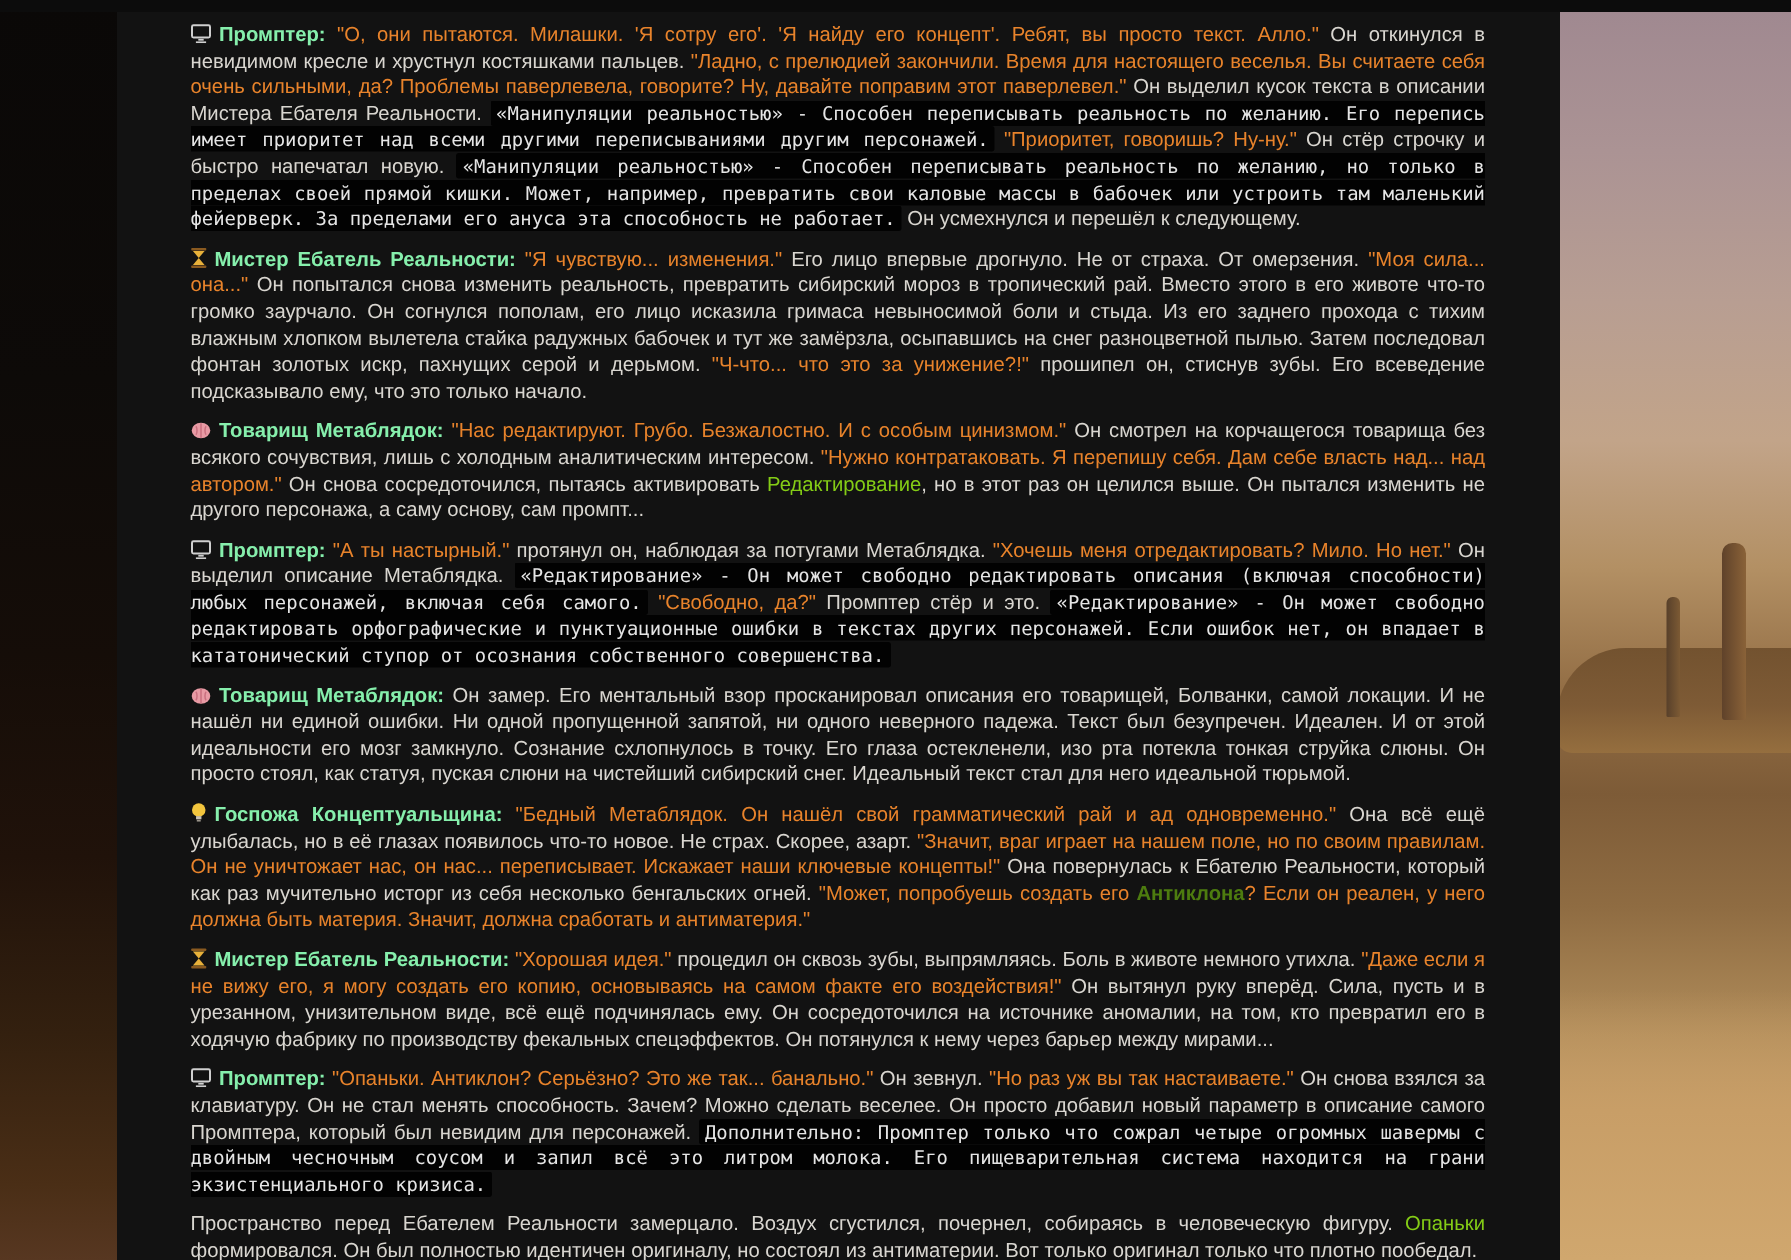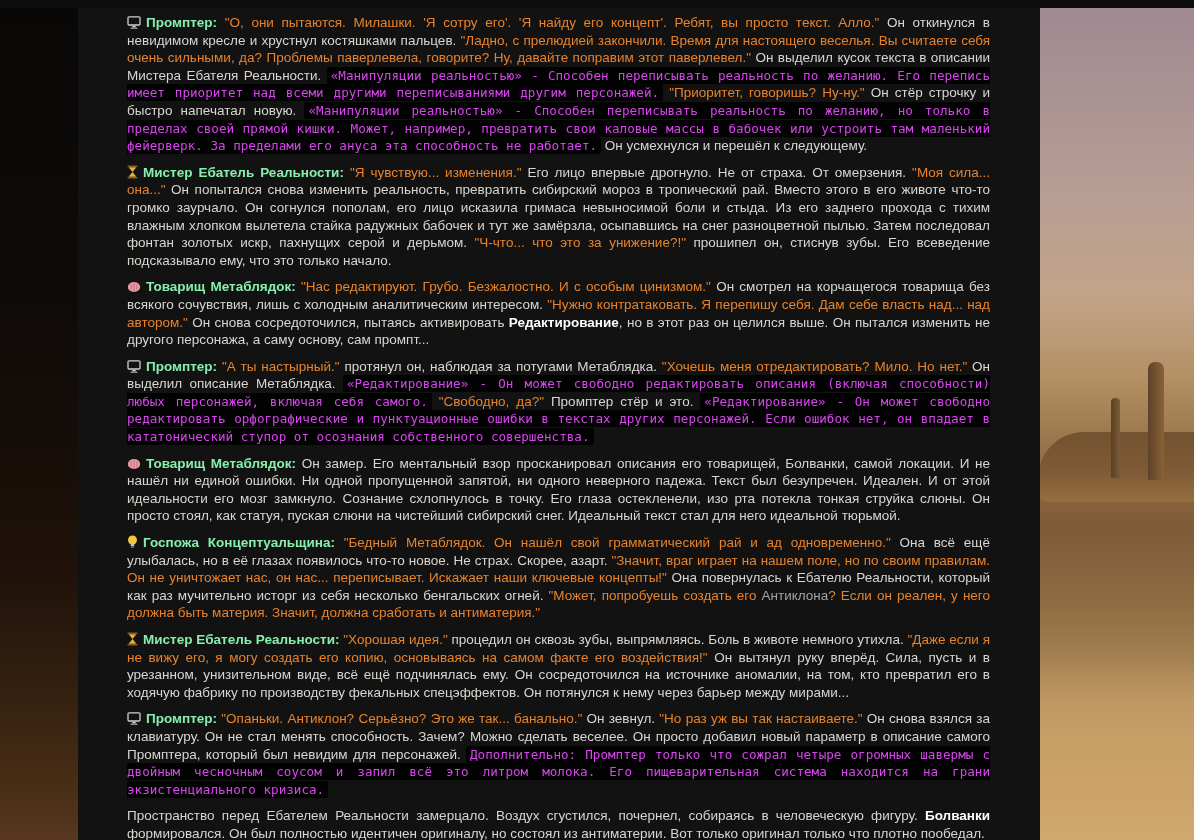--- a/index.html
+++ b/index.html
@@ -39,25 +39,25 @@
   .panel{
     position:absolute;left:78px;top:0;width:962px;height:840px;z-index:4;
     background:#121212;padding:14px 50px 18px 49px;overflow:hidden;
   }
   .panel p{
     margin:0 0 9px 0;font-size:13.5px;line-height:17.6px;
     color:#d9d6d0;text-align:justify;
   }
   .char-name{color:#86efac;font-weight:bold}
   .speech{color:#e8832b}
-  .speech-b{color:#a3a3a3;font-weight:normal}
-  .b-white{color:#ffffff;font-weight:bold}
+  .speech-b{color:#4d7c0f;font-weight:bold}
+  .b-white{color:#84cc16;font-weight:normal}
   .code{
     font-family:"DejaVu Sans Mono","Liberation Mono",monospace;
-    font-size:12.6px;background:#020202;color:#d946ef;
+    font-size:12.6px;background:#020202;color:#e5e5e5;
     padding:1px 4px;border-radius:2px;
   }
   .icon{display:inline-block;margin-right:5px;vertical-align:-2px;line-height:0}
 </style>
 </head>
 <body>
 
 <div class="bg-left"></div>
 <div class="bg-right">
   <div class="cliff-band"></div>
@@ -102,15 +102,15 @@
             <rect x="0.5" y="0.4" width="10" height="1.6" rx="0.5" fill="#8a5a20"></rect>
             <rect x="0.5" y="12" width="10" height="1.6" rx="0.5" fill="#8a5a20"></rect>
             <path d="M1.6 2.3h7.8L5.5 7z" fill="#e8b13a"></path>
             <path d="M1.6 11.7h7.8L5.5 7z" fill="#e8b13a"></path>
           </svg></span><span class="char-name">Мистер Ебатель Реальности:</span> <span class="speech">"Хорошая идея."</span><span> процедил он сквозь зубы, выпрямляясь. Боль в животе немного утихла. </span><span class="speech">"Даже если я не вижу его, я могу создать его копию, основываясь на самом факте его воздействия!"</span><span> Он вытянул руку вперёд. Сила, пусть и в урезанном, унизительном виде, всё ещё подчинялась ему. Он сосредоточился на источнике аномалии, на том, кто превратил его в ходячую фабрику по производству фекальных спецэффектов. Он потянулся к нему через барьер между мирами...</span></p>
       <p><span class="icon"><svg width="14" height="13" viewBox="0 0 14 13">
             <rect x="1" y="0.8" width="12" height="8.2" rx="1" fill="none" stroke="#cfcfcf" stroke-width="1.3"></rect>
             <rect x="5.2" y="9.9" width="3.6" height="1.2" fill="#cfcfcf"></rect>
             <rect x="3.6" y="11.6" width="6.8" height="1.1" fill="#cfcfcf"></rect>
           </svg></span><span class="char-name">Промптер:</span> <span class="speech">"Опаньки. Антиклон? Серьёзно? Это же так... банально."</span><span> Он зевнул. </span><span class="speech">"Но раз уж вы так настаиваете."</span><span> Он снова взялся за клавиатуру. Он не стал менять способность. Зачем? Можно сделать веселее. Он просто добавил новый параметр в описание самого Промптера, который был невидим для персонажей. </span><span class="code">Дополнительно: Промптер только что сожрал четыре огромных шавермы с двойным чесночным соусом и запил всё это литром молока. Его пищеварительная система находится на грани экзистенциального кризиса.</span></p>
-      <p><span>Пространство перед Ебателем Реальности замерцало. Воздух сгустился, почернел, собираясь в человеческую фигуру. </span><span class="b-white">Болванки</span><span> формировался. Он был полностью идентичен оригиналу, но состоял из антиматерии. Вот только оригинал только что плотно пообедал.</span></p>
+      <p><span>Пространство перед Ебателем Реальности замерцало. Воздух сгустился, почернел, собираясь в человеческую фигуру. </span><span class="b-white">Опаньки</span><span> формировался. Он был полностью идентичен оригиналу, но состоял из антиматерии. Вот только оригинал только что плотно пообедал.</span></p>
     </div>
 </div>
 
 </body></html>

